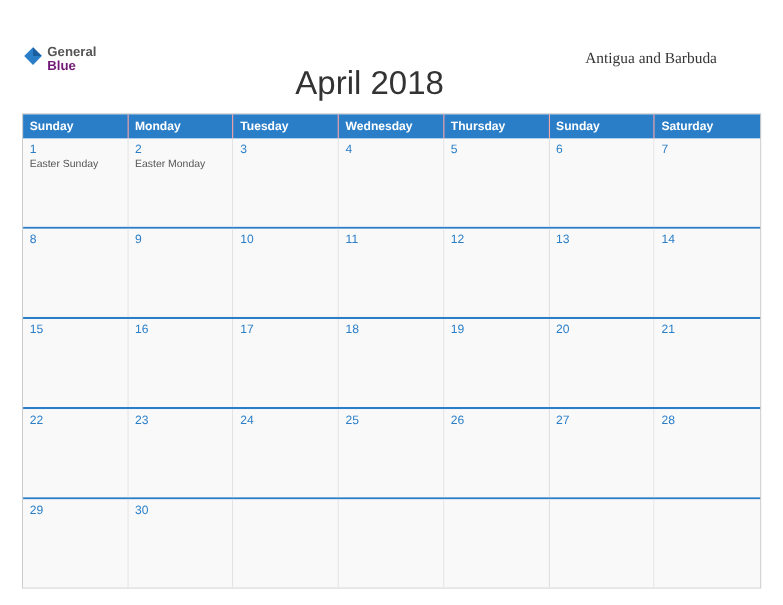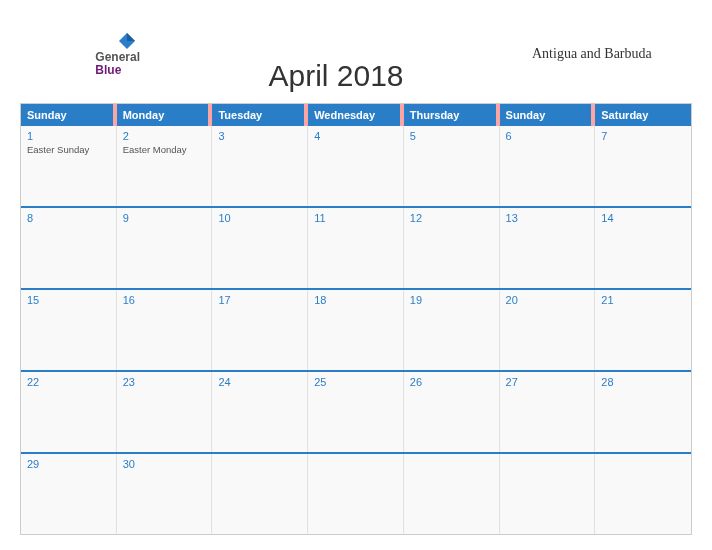--- a/index.html
+++ b/index.html
@@ -19,26 +19,25 @@
       flex-direction: column;
     }
     .header {
       display: flex;
       align-items: center;
       justify-content: space-between;
       margin-bottom: 10px;
     }
     .logo {
       display: flex;
-      align-items: flex-end;
+      align-items: flex-start;
       font-size: 13px;
       font-weight: bold;
       color: #333;
       width: 120px;
-      flex-direction: column;
     }
     .logo-text {
       display: flex;
       flex-direction: column;
       line-height: 1.1;
     }
     .logo-general { color: #555; font-size: 12px; font-weight: bold; }
     .logo-blue { color: #701a75; font-size: 12px; font-weight: bold; }
     .logo-icon {
       width: 20px;
@@ -70,21 +69,21 @@
       display: grid;
       grid-template-columns: repeat(7, 1fr);
       background: #2a7ec8;
     }
     .day-header {
       color: #fff;
       font-size: 11px;
       padding: 5px 6px;
       font-weight: bold;
       text-align: left;
-      border-right: 4px solid #fca5a5;
+      border-right: 1px solid #fca5a5;
     }
     .day-header:last-child { border-right: none; }
     .weeks {
       flex: 1;
       display: flex;
       flex-direction: column;
     }
     .week-row {
       flex: 1;
       display: grid;

